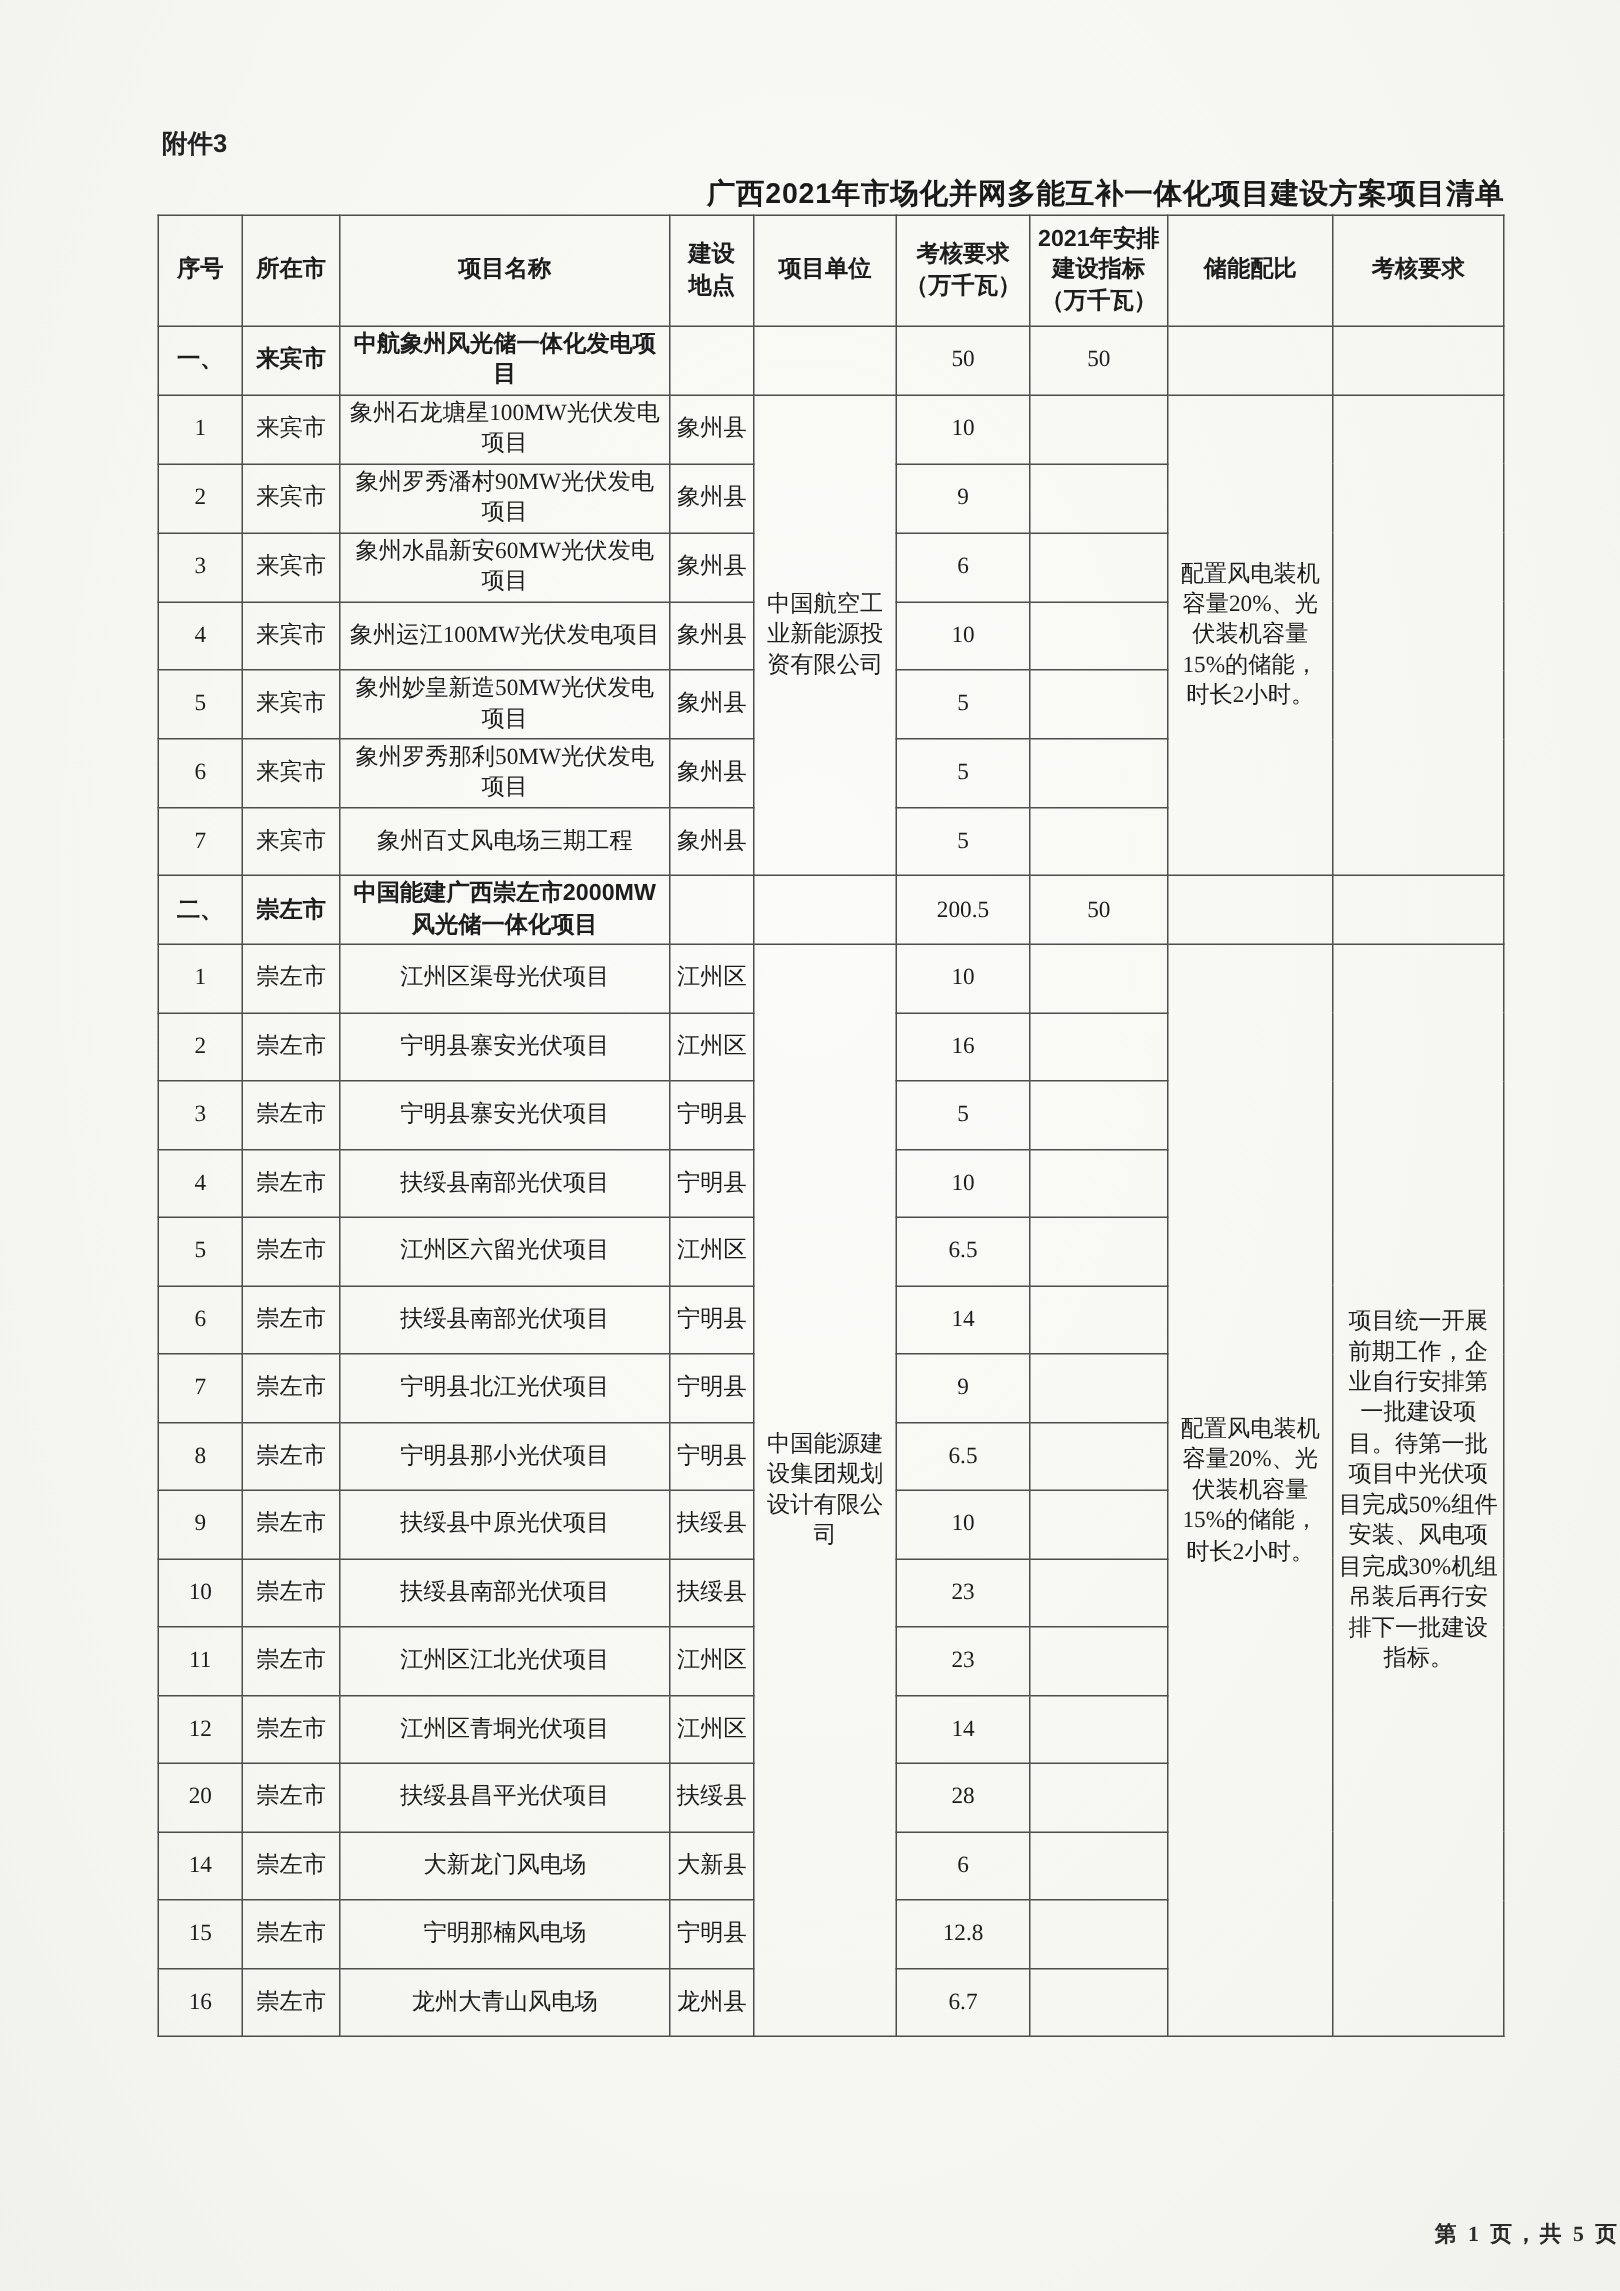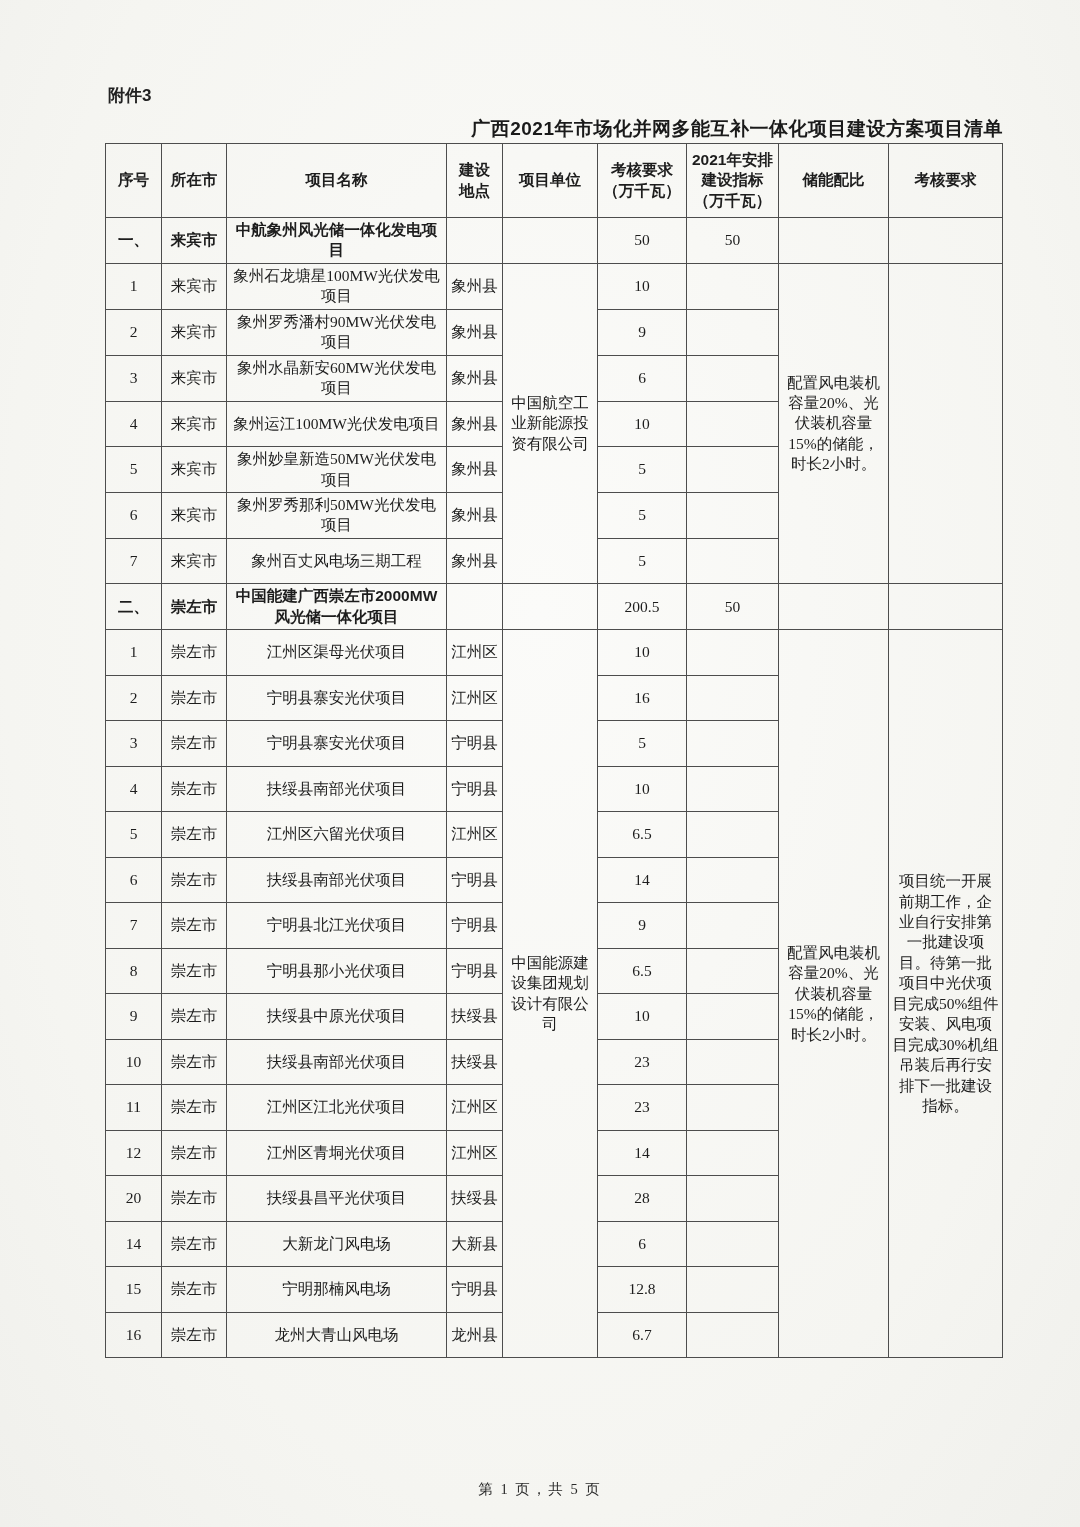--- a/index.html
+++ b/index.html
@@ -49,21 +49,21 @@
     font-family:"Liberation Sans","DejaVu Sans",sans-serif;
     font-weight:700;
   }
   tr.section-row td.cell-no{font-weight:700;}
   td.cell-storage-ratio, td.cell-assessment{
     text-align:left;padding:5px 7px;font-size:15px;line-height:1.5;
   }
   td.cell-project-unit{font-size:15.5px;line-height:1.5;padding:2px 8px;}
   .footer{
     position:absolute;left:0;top:1480px;width:1080px;
-    text-align:center;font-size:14.5px;color:#2a2a2a;letter-spacing:2px;
+    text-align:right;font-size:14.5px;color:#2a2a2a;letter-spacing:2px;font-weight:bold;
   }
 </style>
 </head>
 <body>
 
 <div class="page">
 
   <div class="attachment">附件3</div>
 
   <div class="doc-title">广西2021年市场化并网多能互补一体化项目建设方案项目清单</div>

